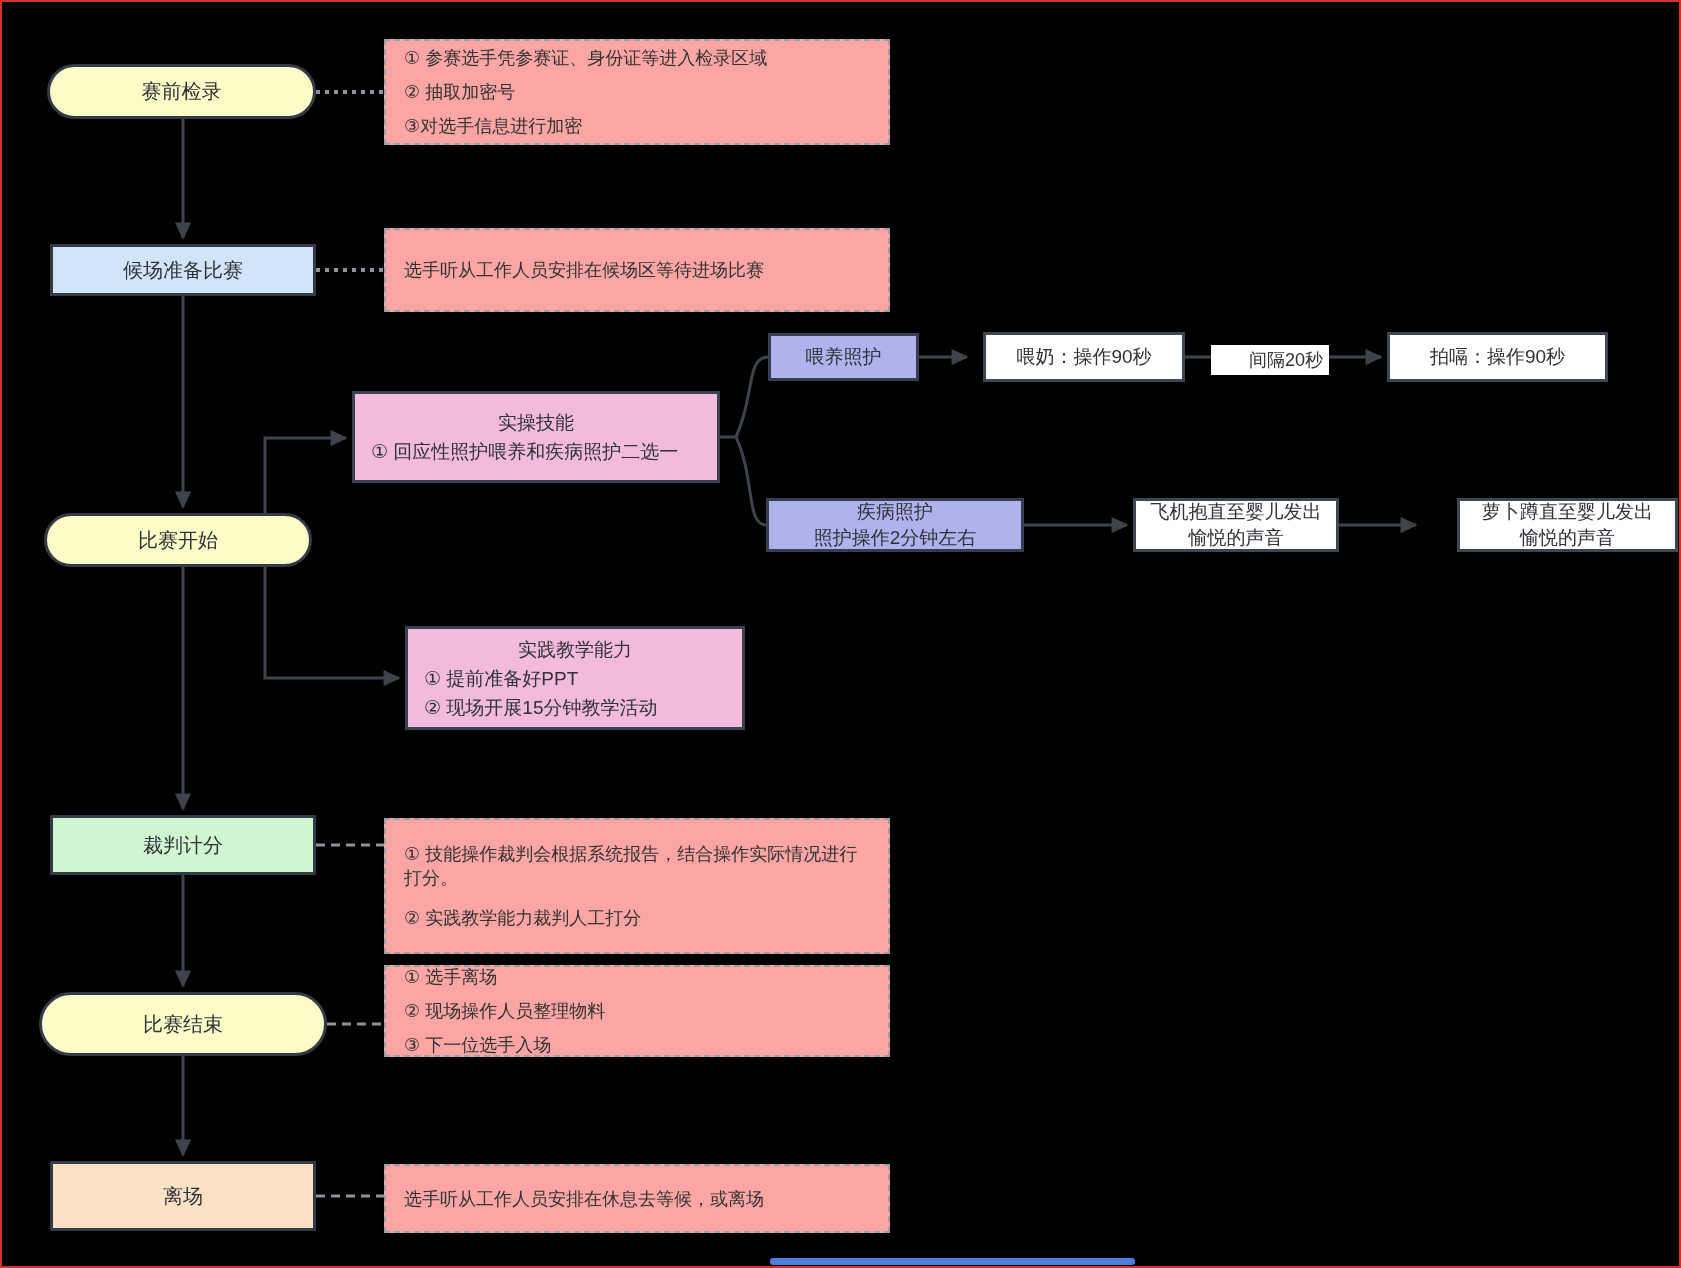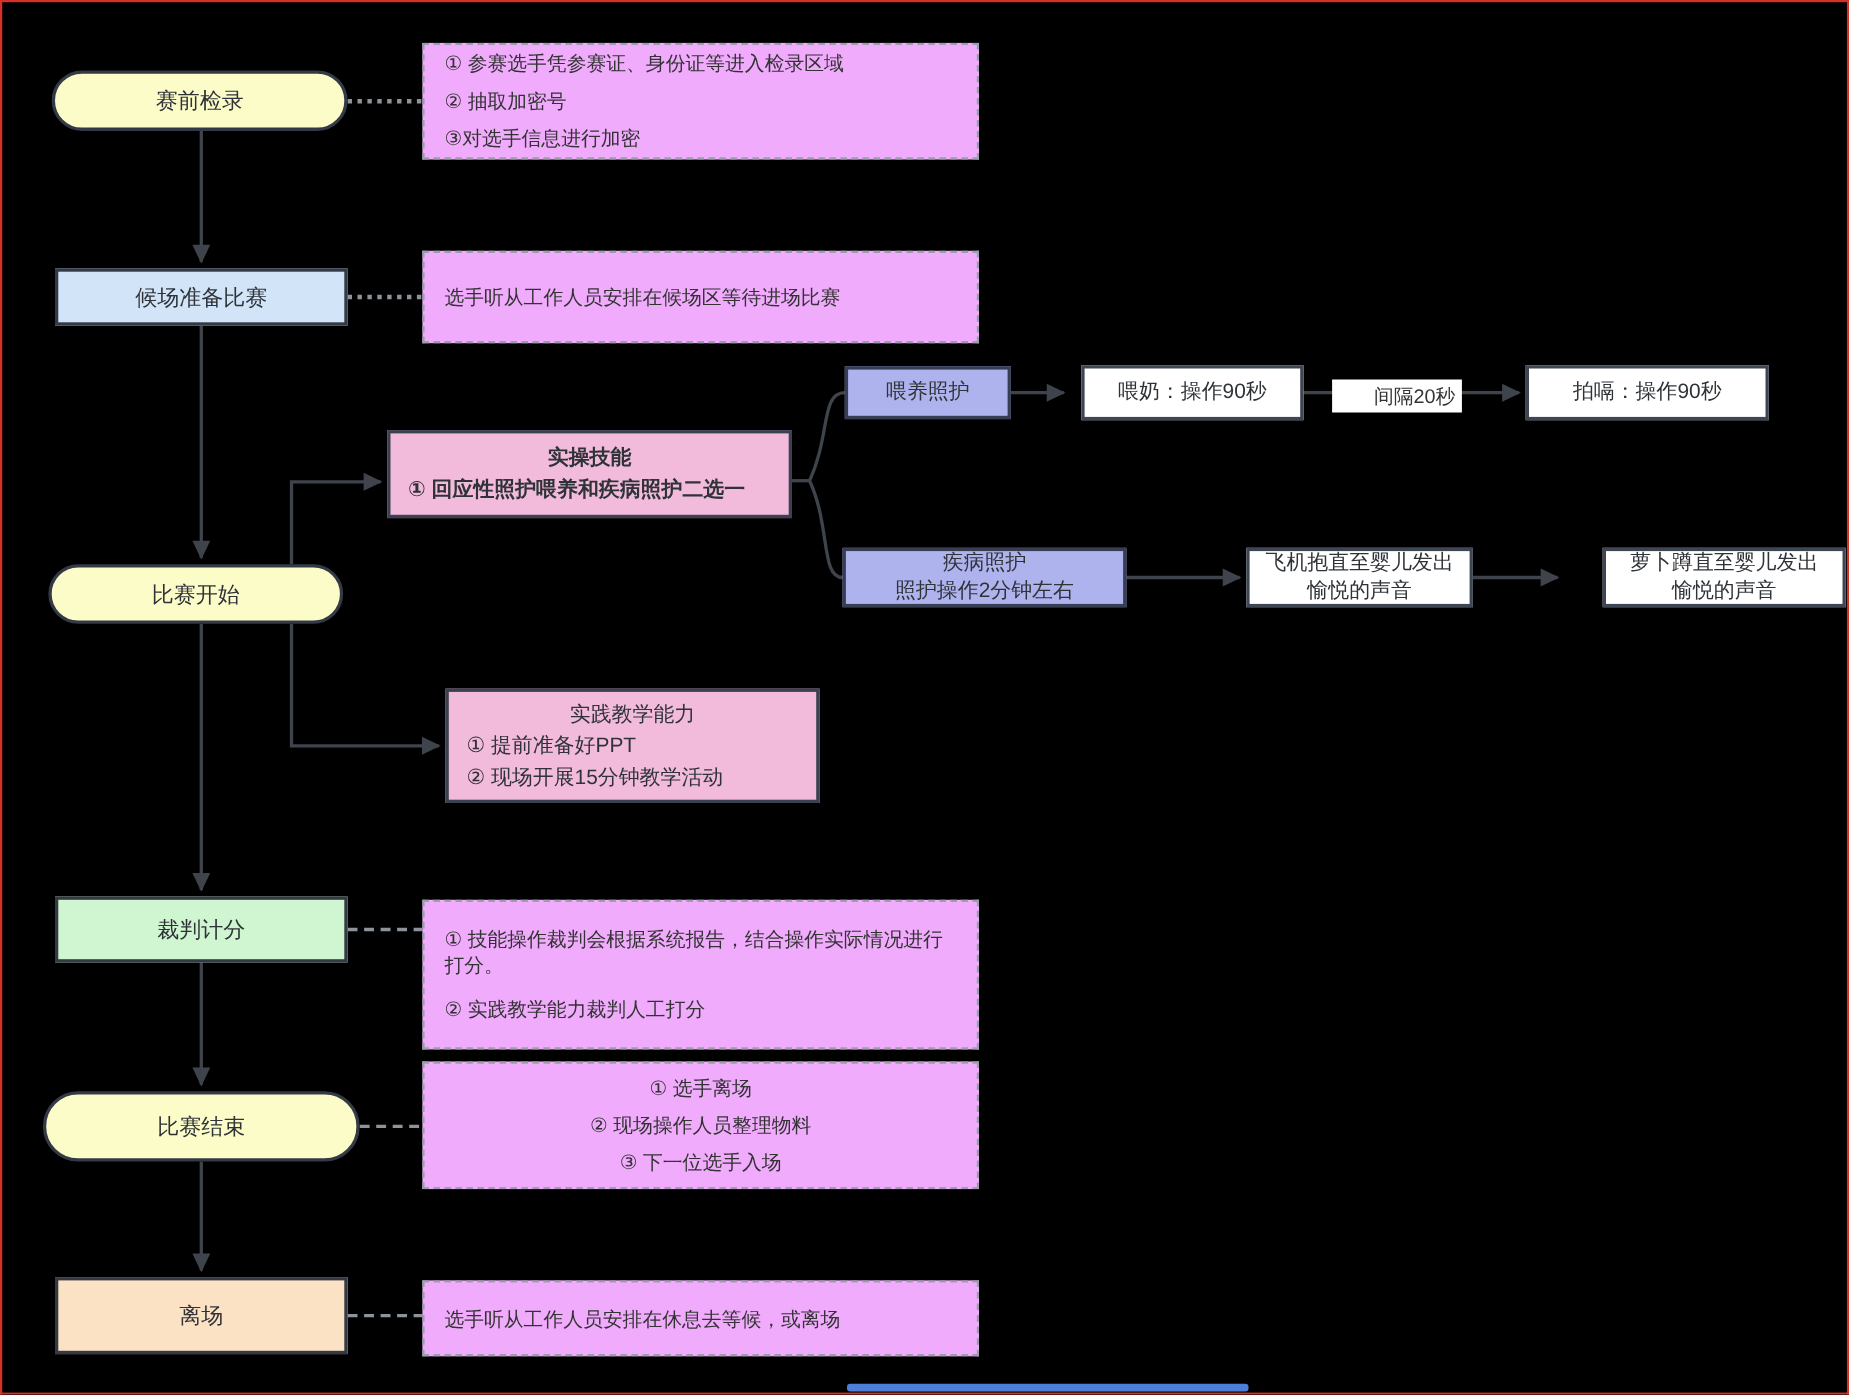--- a/index.html
+++ b/index.html
@@ -13,21 +13,21 @@
   .rect{border:3px solid #333A45;}
   .blue{background:#D2E5F8;}
   .green{background:#CFF5D1;}
   .orange{background:#FBE2C4;}
   .chain{background:#FFFFFF;border:3px solid #3E4654;font-size:19px;line-height:26px;}
   .purple{background:#AFB3ED;border:3px solid #373E54;font-size:19px;line-height:26px;}
   .branch-box{position:absolute;box-sizing:border-box;background:#F2BBDC;border:3px solid #3A4150;
               color:#2F3338;font-size:19px;line-height:29px;padding:8px 16px;text-align:left;
               display:flex;flex-direction:column;justify-content:center;}
   .branch-box .title{text-align:center;}
-  .note{position:absolute;box-sizing:border-box;background:#f0abfc;border:2px dashed #9AA0A8;
+  .note{position:absolute;box-sizing:border-box;background:#fca5a5;border:2px dashed #9AA0A8;
         color:#333333;font-size:18px;line-height:34px;padding:6px 18px;text-align:left;
         display:flex;flex-direction:column;justify-content:center;}
   .edge-label{position:absolute;background:#FFFFFF;color:#333333;font-size:18px;
               display:flex;align-items:center;justify-content:center;padding-left:32px;}
   .edges{position:absolute;left:0;top:0;pointer-events:none;}
   .capture-border{position:absolute;background:#D93025;}
   .scroll-thumb{position:absolute;left:770px;top:1258px;width:365px;height:7px;
                 background:#4D7ED8;border-radius:3px;}
 </style>
 </head>
@@ -97,31 +97,31 @@
 
   <div class="note" style="left:384px;top:228px;width:506px;height:84px;">
     <span>选手听从工作人员安排在候场区等待进场比赛</span>
   </div>
 
   <div class="note" style="left:384px;top:818px;width:506px;height:136px;line-height:24px;gap:16px;">
     <span>① 技能操作裁判会根据系统报告，结合操作实际情况进行打分。</span>
     <span>② 实践教学能力裁判人工打分</span>
   </div>
 
-  <div class="note" style="left:384px;top:965px;width:506px;height:116px;align-items:center;">
+  <div class="note" style="left:384px;top:965px;width:506px;height:92px;">
     <span>① 选手离场</span>
     <span>② 现场操作人员整理物料</span>
     <span>③ 下一位选手入场</span>
   </div>
 
   <div class="note" style="left:384px;top:1164px;width:506px;height:69px;">
     <span>选手听从工作人员安排在休息去等候，或离场</span>
   </div>
 
-  <div class="branch-box" style="left:352px;top:391px;width:368px;height:80px;font-weight:bold;">
+  <div class="branch-box" style="left:352px;top:391px;width:368px;height:92px;">
     <span class="title">实操技能</span>
     <span>①  回应性照护喂养和疾病照护二选一</span>
   </div>
 
   <div class="branch-box" style="left:405px;top:626px;width:340px;height:104px;">
     <span class="title">实践教学能力</span>
     <span>① 提前准备好PPT</span>
     <span>② 现场开展15分钟教学活动</span>
   </div>
 

